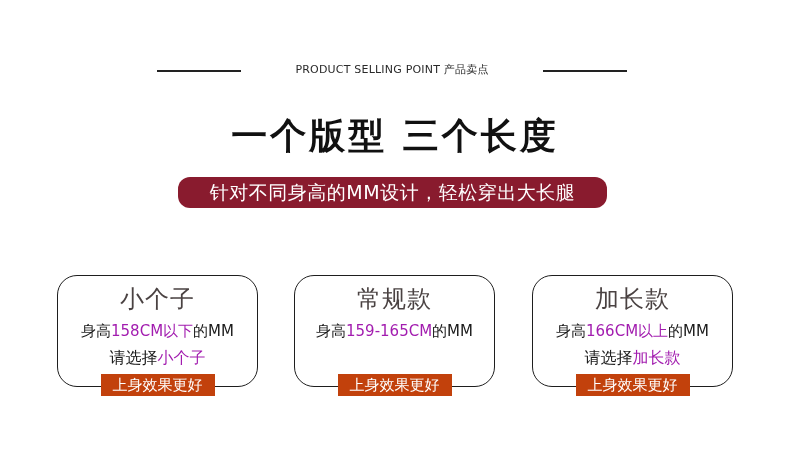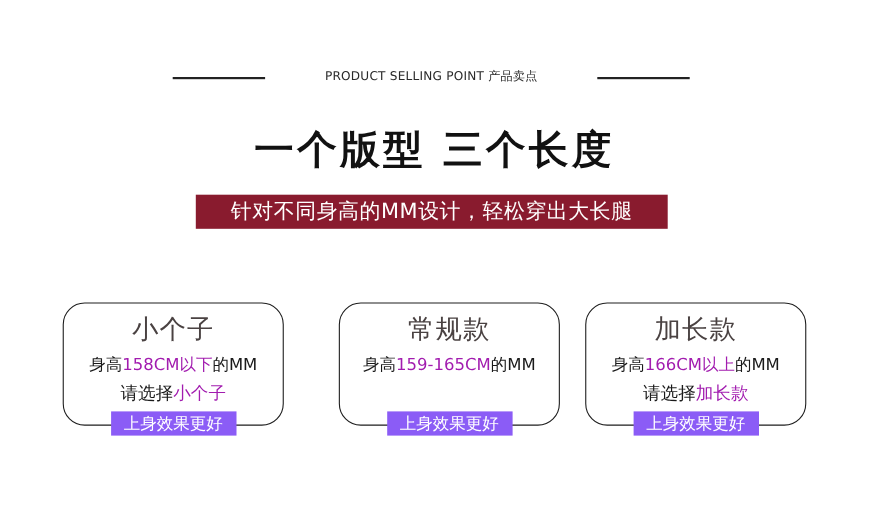--- a/index.html
+++ b/index.html
@@ -15,49 +15,49 @@
   }
 
   .main-title {
     position: absolute; top: 112px; left: 0; width: 790px; text-align: center;
     font-size: 36px; font-weight: bold; color: #111; letter-spacing: 3px; white-space: nowrap;
   }
 
   .subtitle-banner {
     position: absolute; top: 177px; left: 178px; width: 429px; height: 31px;
     background: #891b2e; color: #fff; font-size: 19px; line-height: 31px;
-    text-align: center; white-space: nowrap; letter-spacing: 0.5px;
+    text-align: center; white-space: nowrap; letter-spacing: 0.5px; border-radius: 12px;
   }
 
   .card {
     position: absolute; top: 275px; height: 112px; width: 201px;
     border: 1.5px solid #1e1e1e; border-radius: 20px; background: #fff;
     text-align: center;
   }
   .card.c1 { left: 57px; }
-  .card.c2 { left: 308px; }
+  .card.c2 { left: 294px; }
   .card.c3 { left: 532px; }
 
   .card-title {
     position: absolute; top: 7px; left: 0; width: 100%;
     font-size: 24px; color: #4a4242; letter-spacing: 1px; white-space: nowrap;
   }
   .card-height {
     position: absolute; top: 46px; left: 0; width: 100%;
     font-size: 15px; color: #1a1a1a; white-space: nowrap;
   }
   .card-choose {
     position: absolute; top: 72px; left: 0; width: 100%;
     font-size: 16px; color: #1a1a1a; white-space: nowrap;
   }
   .hl { color: #a21caf; }
   .card-badge {
     position: absolute; top: 98px; left: 50%; transform: translateX(-50%);
     width: 114px; height: 22px; line-height: 22px;
-    background: #8b5cf6; color: #fff; font-size: 15px; white-space: nowrap;
+    background: #c2410c; color: #fff; font-size: 15px; white-space: nowrap;
   }
 </style>
 </head>
 <body>
 
 <div class="header-line left"></div>
 <div class="header-label">PRODUCT SELLING POINT 产品卖点</div>
 <div class="header-line right"></div>
 
 <div class="main-title">一个版型 三个长度</div>

